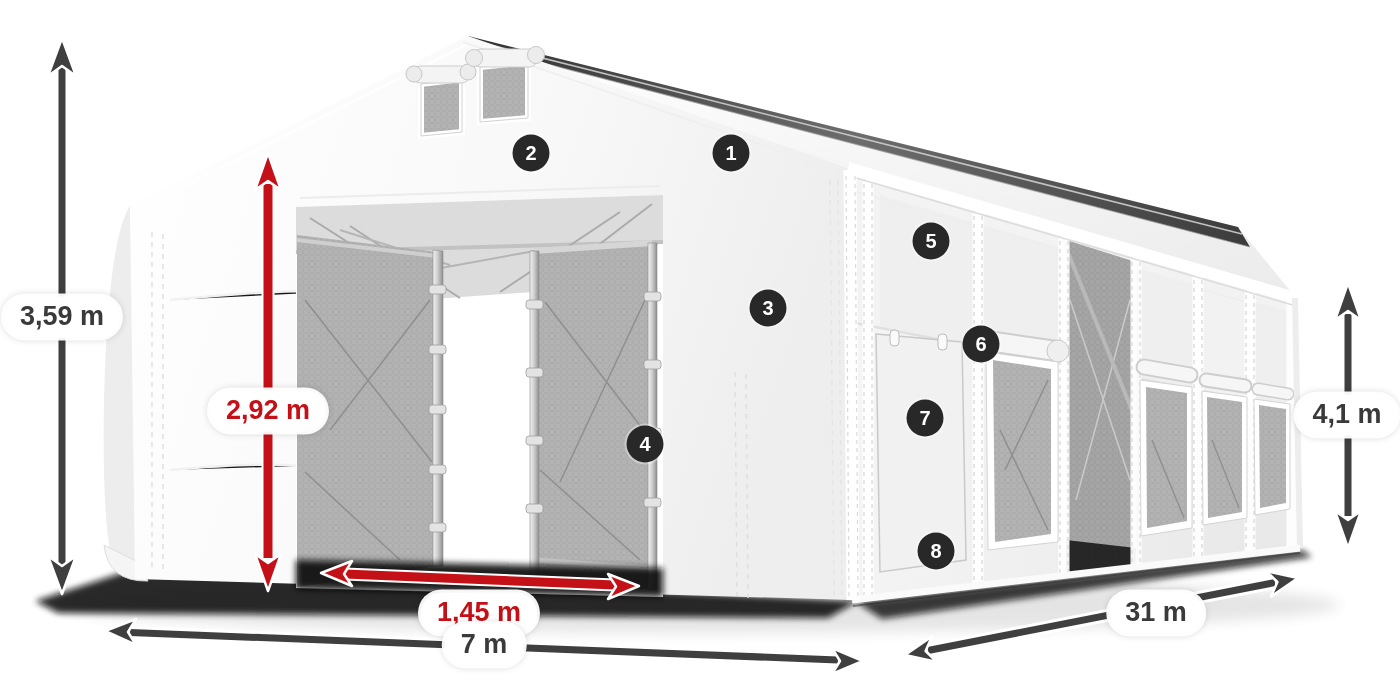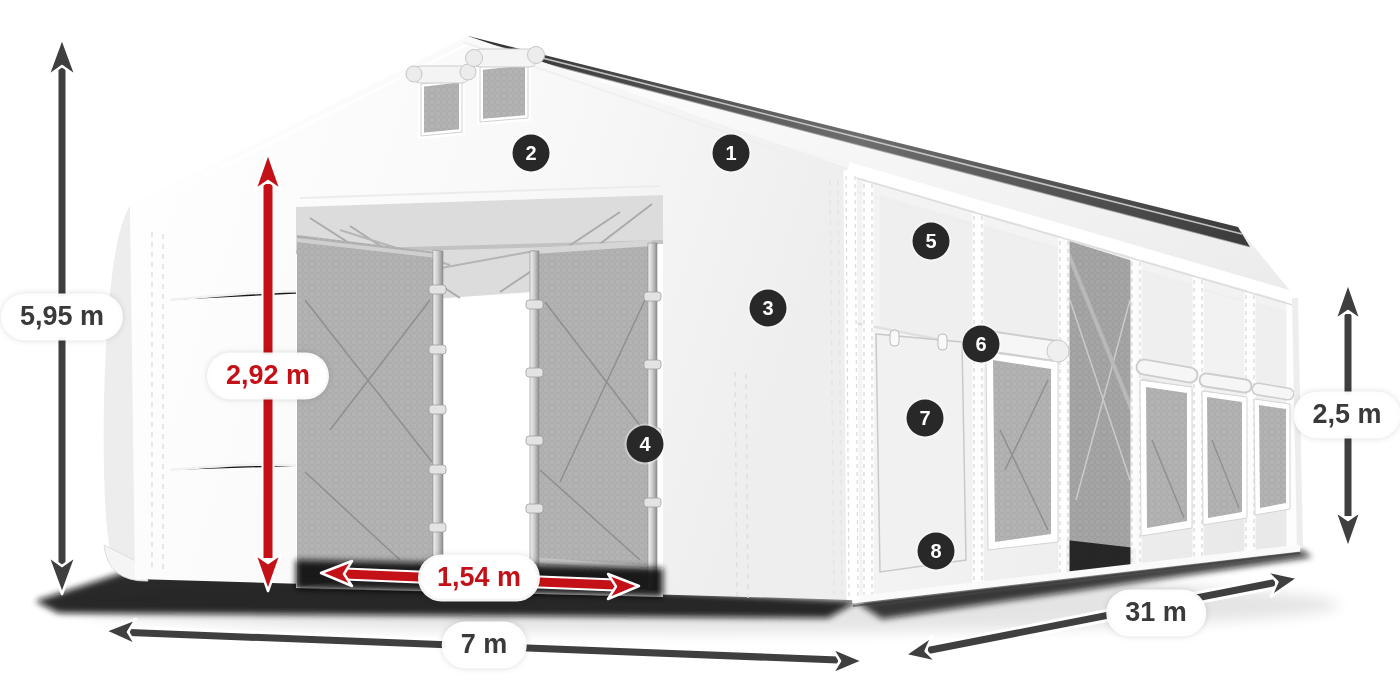--- a/index.html
+++ b/index.html
@@ -11,21 +11,21 @@
   .stage svg{position:absolute;left:0;top:0;}
   .dim-label{
     position:absolute;transform:translate(-50%,-50%);
     background:var(--label-bg,#fff);
     border-radius:26px;padding:5px 16px;
     font-weight:700;font-size:27px;line-height:1.15;
     color:var(--label-text-dark,#3a3a3a);
     box-shadow:0 0 0 3px rgba(255,255,255,.95),0 0 9px rgba(0,0,0,.30);
     white-space:nowrap;z-index:6;
   }
-  .dim-label.red{color:var(--label-text-red,#c81016);}
+  .dim-label.red{color:var(--label-text-red,#c81016);margin-top:35px;}
   .badge{
     position:absolute;transform:translate(-50%,-50%);
     width:37px;height:37px;border-radius:50%;
     background:var(--badge-bg,#282828);color:var(--badge-text,#fff);
     display:flex;align-items:center;justify-content:center;
     font-weight:700;font-size:20px;z-index:5;
     box-shadow:0 0 0 2px rgba(255,255,255,.35);
   }
   
   .shaft-dark{stroke:var(--arrow-dark,#3f3f3f);stroke-width:7;fill:none;}
@@ -281,26 +281,26 @@
       <path class="head-dark" d="M1298,578 L1271.1,596.6 L1277.4,582 L1266.1,571 Z"></path>
     </g>
     <g>
       <path class="shaft-halo" d="M1348,314 L1348,516"></path>
       <path class="shaft-dark" d="M1348,314 L1348,516"></path>
       <path class="head-dark" d="M1348,283 L1335,320 L1348,311 L1361,320 Z"></path>
       <path class="head-dark" d="M1348,548 L1335,511 L1348,520 L1361,511 Z"></path>
     </g>
   </svg>
 
-  <div class="dim-label" style="left:62px;top:317px">5,95 m</div>
+  <div class="dim-label" style="left:62px;top:317px">3,59 m</div>
   <div class="dim-label red" style="left:268px;top:376px">2,92 m</div>
-  <div class="dim-label red" style="left:479px;top:578px">1,54 m</div>
+  <div class="dim-label red" style="left:479px;top:578px">1,45 m</div>
   <div class="dim-label" style="left:484px;top:645px">7 m</div>
   <div class="dim-label" style="left:1156px;top:613px">31 m</div>
-  <div class="dim-label" style="left:1347px;top:415px">2,5 m</div>
+  <div class="dim-label" style="left:1347px;top:415px">4,1 m</div>
 
   <div class="badge" style="left:731px;top:153px">1</div>
   <div class="badge" style="left:531px;top:153px">2</div>
   <div class="badge" style="left:768px;top:308px">3</div>
   <div class="badge" style="left:645px;top:444px">4</div>
   <div class="badge" style="left:931px;top:241px">5</div>
   <div class="badge" style="left:981px;top:344px">6</div>
   <div class="badge" style="left:925px;top:418px">7</div>
   <div class="badge" style="left:936px;top:551px">8</div>
 

